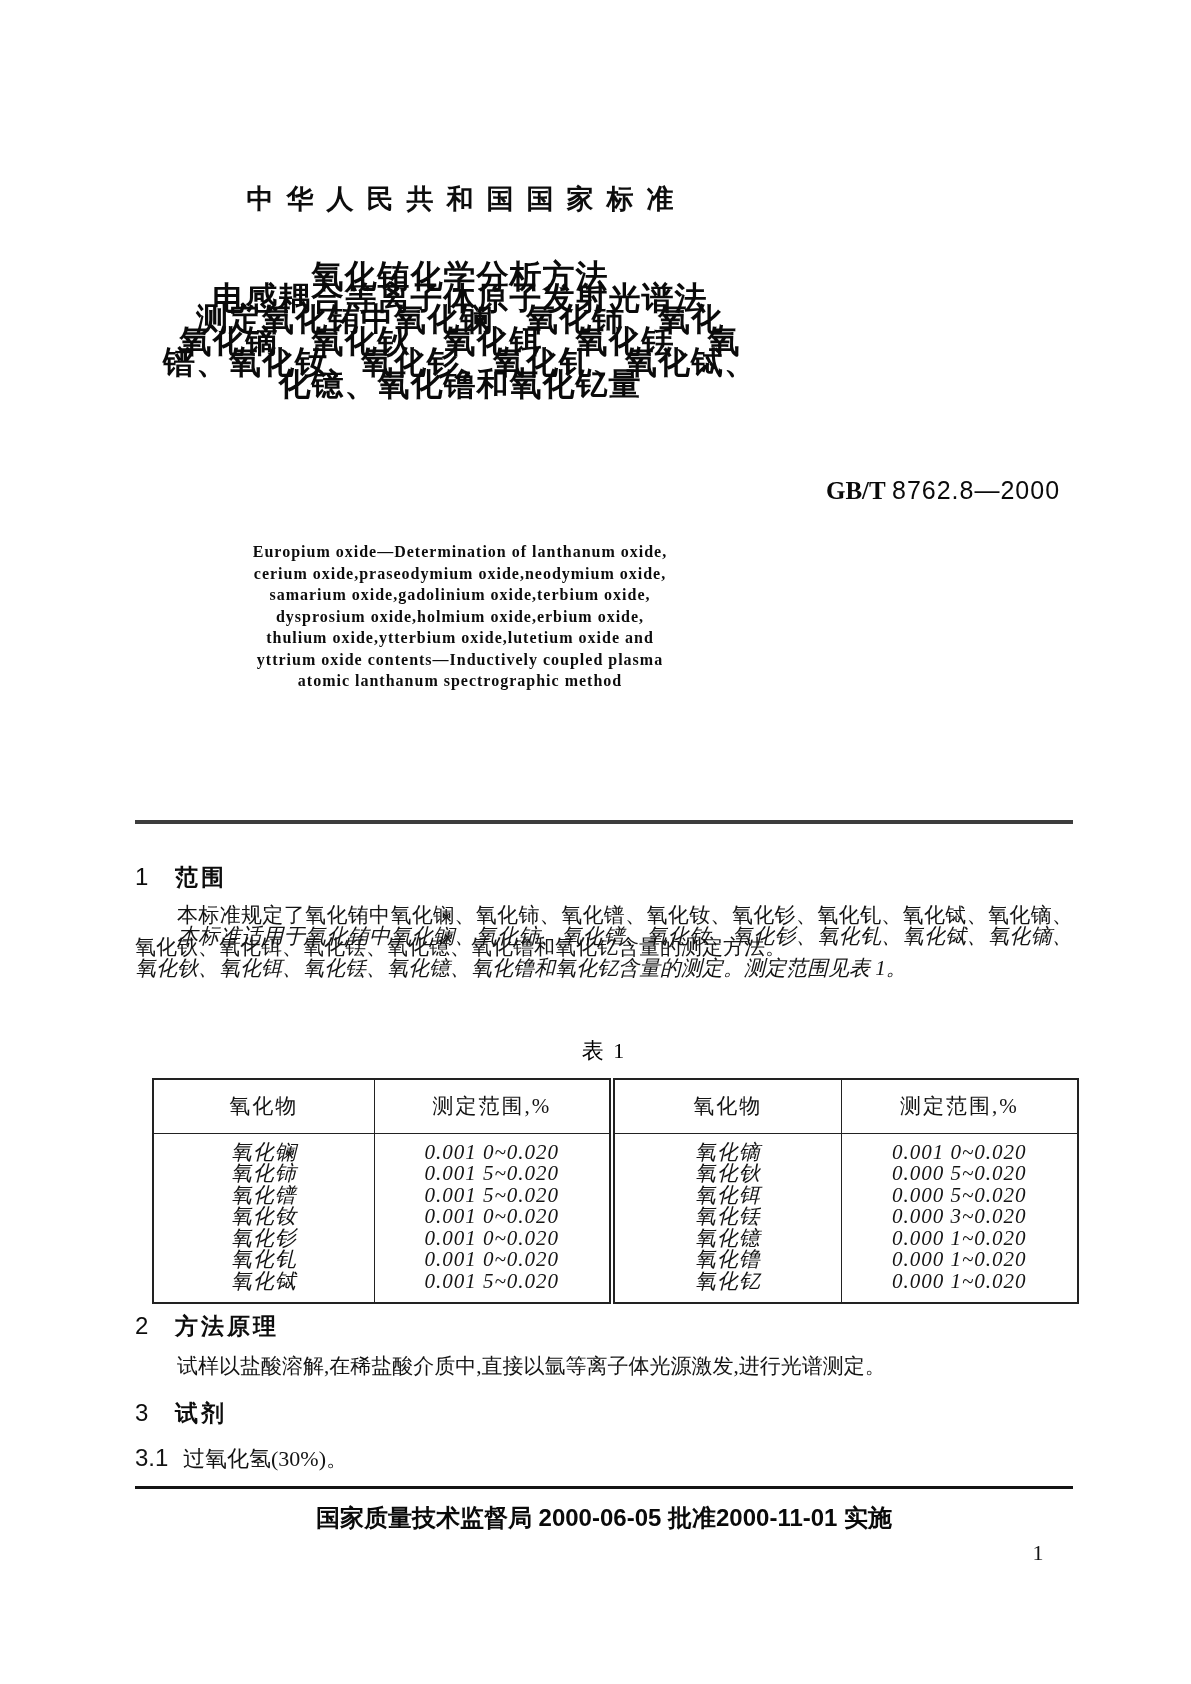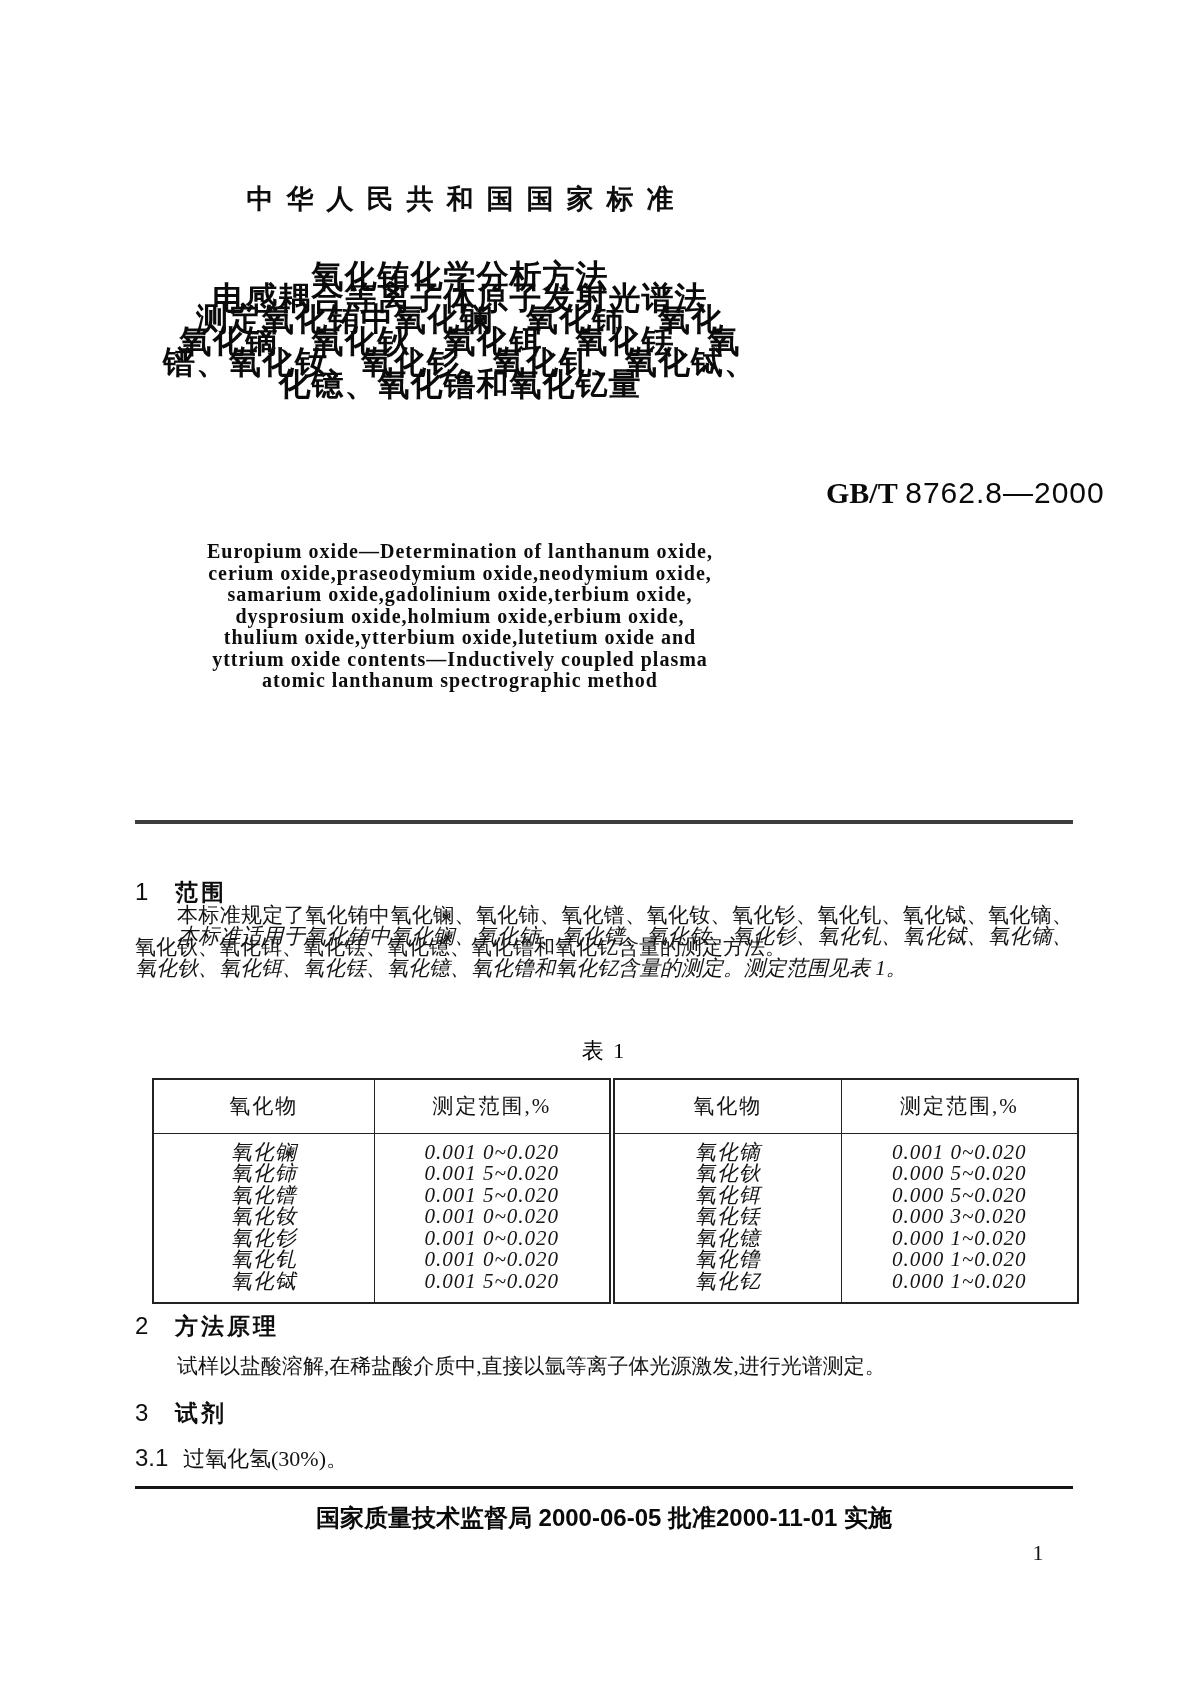--- a/index.html
+++ b/index.html
@@ -16,28 +16,28 @@
     font-weight:bold; font-size:27px; letter-spacing:13px; text-indent:13px;
     color:#0d0d0d; white-space:nowrap;
   }
   .title-zh {
     position:absolute; top:266px; left:95px; width:730px;
     text-align:center; font-family:"Liberation Sans", sans-serif;
     font-weight:bold; font-size:32px; line-height:44px; color:#0a0a0a;
   }
   .gbt {
     position:absolute; top:476px; left:826px; white-space:nowrap;
-    color:#0a0a0a; font-size:30px;
+    color:#0a0a0a; font-size:25px;
   }
   .gbt-prefix { font-family:"Liberation Serif", serif; font-weight:bold; }
   .gbt-num { font-family:"Liberation Sans", sans-serif; font-weight:normal; letter-spacing:1px; }
   .title-en {
     position:absolute; top:541px; left:95px; width:730px;
     text-align:center; font-family:"Liberation Serif", serif;
-    font-weight:bold; font-size:20px; line-height:33px; color:#0d0d0d;
+    font-weight:bold; font-size:16px; line-height:33px; color:#0d0d0d;
   }
   .rule-top {
     position:absolute; top:820px; left:135px; width:938px; height:4px;
     background:#3d3d3d;
   }
   
   .sec-heading {
     position:absolute; left:135px; white-space:nowrap; color:#0d0d0d;
   }
   .sec-num {
@@ -127,21 +127,21 @@
       <div class="cell-line">cerium oxide,praseodymium oxide,neodymium oxide,</div>
       <div class="cell-line">samarium oxide,gadolinium oxide,terbium oxide,</div>
       <div class="cell-line">dysprosium oxide,holmium oxide,erbium oxide,</div>
       <div class="cell-line">thulium oxide,ytterbium oxide,lutetium oxide and</div>
       <div class="cell-line">yttrium oxide contents—Inductively coupled plasma</div>
       <div class="cell-line">atomic lanthanum spectrographic method</div>
     </div>
 
   <div class="rule-top"></div>
 
-  <div class="sec-heading" style="top:862px;margin-top:15px;">
+  <div class="sec-heading" style="top:862px;">
     <span class="sec-num">1</span><span class="sec-title">范围</span>
   </div>
 
   <div class="para" style="top:899px;">本标准规定了氧化铕中氧化镧、氧化铈、氧化镨、氧化钕、氧化钐、氧化钆、氧化铽、氧化镝、氧化钬、氧化铒、氧化铥、氧化镱、氧化镥和氧化钇含量的测定方法。</div>
 
   <div class="para" style="top:920px;font-style:italic;">本标准适用于氧化铕中氧化镧、氧化铈、氧化镨、氧化钕、氧化钐、氧化钆、氧化铽、氧化镝、氧化钬、氧化铒、氧化铥、氧化镱、氧化镥和氧化钇含量的测定。测定范围见表 1。</div>
 
   <div class="table-caption">表 1</div>
 
   <table class="t1">

